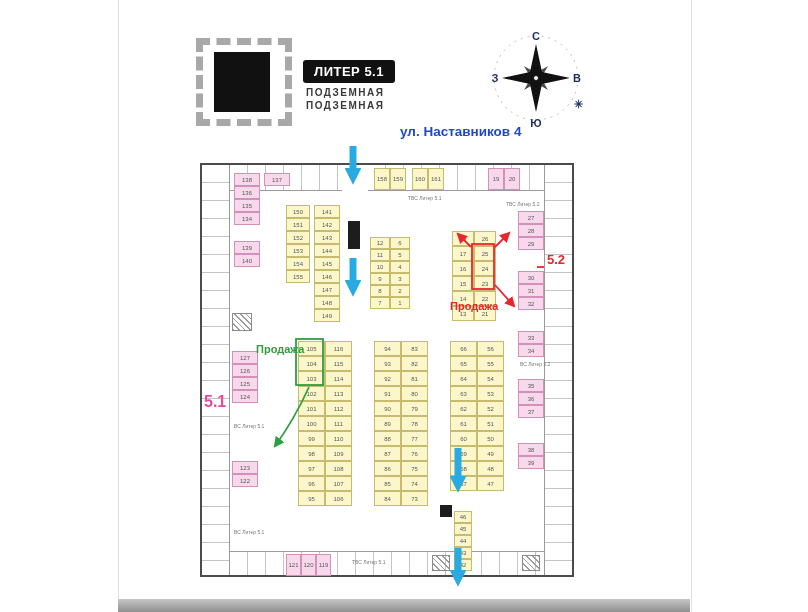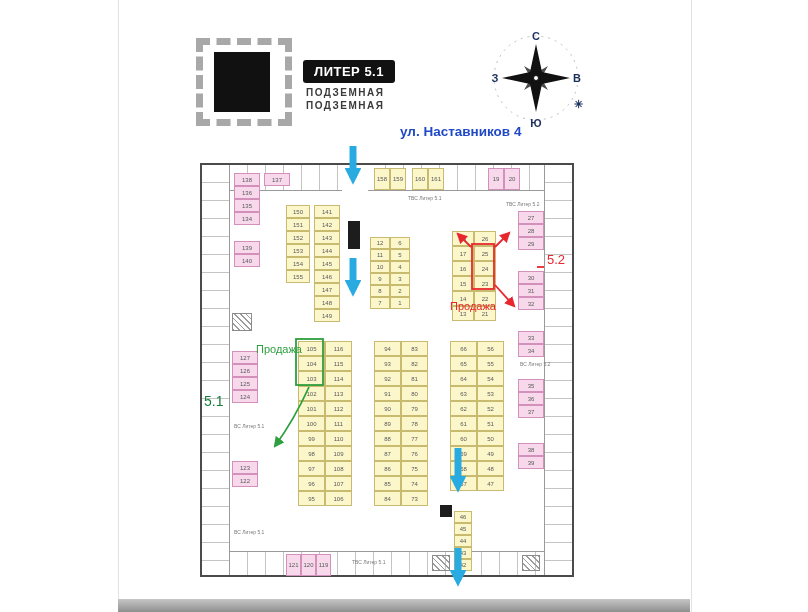--- a/index.html
+++ b/index.html
@@ -37,25 +37,25 @@
   .spot{position:absolute;box-sizing:border-box;display:flex;align-items:center;
         justify-content:center;font-size:6px;color:#5a5a5a;border:1px solid;}
   .spot.yellow{background:#fbf7cb;border-color:#c8ba6e;}
   .spot.pink{background:#f7d9eb;border-color:#d290bb;}
   .tech-label{position:absolute;font-size:5px;color:#7a7a7a;white-space:nowrap;}
   .stairs{position:absolute;border:1px solid #8c8c8c;background:
           repeating-linear-gradient(45deg,#9c9c9c 0 1px,transparent 1px 4px);}
   .darkblock{position:absolute;background:#1d1d1d;}
   
   .anno-svg{position:absolute;left:0;top:0;width:808px;height:612px;pointer-events:none;z-index:50;}
-  .lbl{position:absolute;z-index:60;font-weight:normal;white-space:nowrap;}
+  .lbl{position:absolute;z-index:60;font-weight:bold;white-space:nowrap;}
   .lbl.sale{left:450px;top:300px;font-size:11px;color:#e8262d;}
   .lbl.rent{left:256px;top:343px;font-size:11px;color:#2e9e3f;}
   .lbl.s52{left:547px;top:252px;font-size:13px;color:#e8262d;}
-  .lbl.s51{left:204px;top:393px;font-size:14px;color:#15803d;}
+  .lbl.s51{left:204px;top:393px;font-size:16px;color:#ec4899;}
   .compass text{font-weight:bold;font-size:11px;fill:#1b2f5e;}
 </style>
 </head>
 <body>
 
 <div id="screen">
 
   <div class="page-frame"></div>
   <div class="page-bottom"></div>
 

